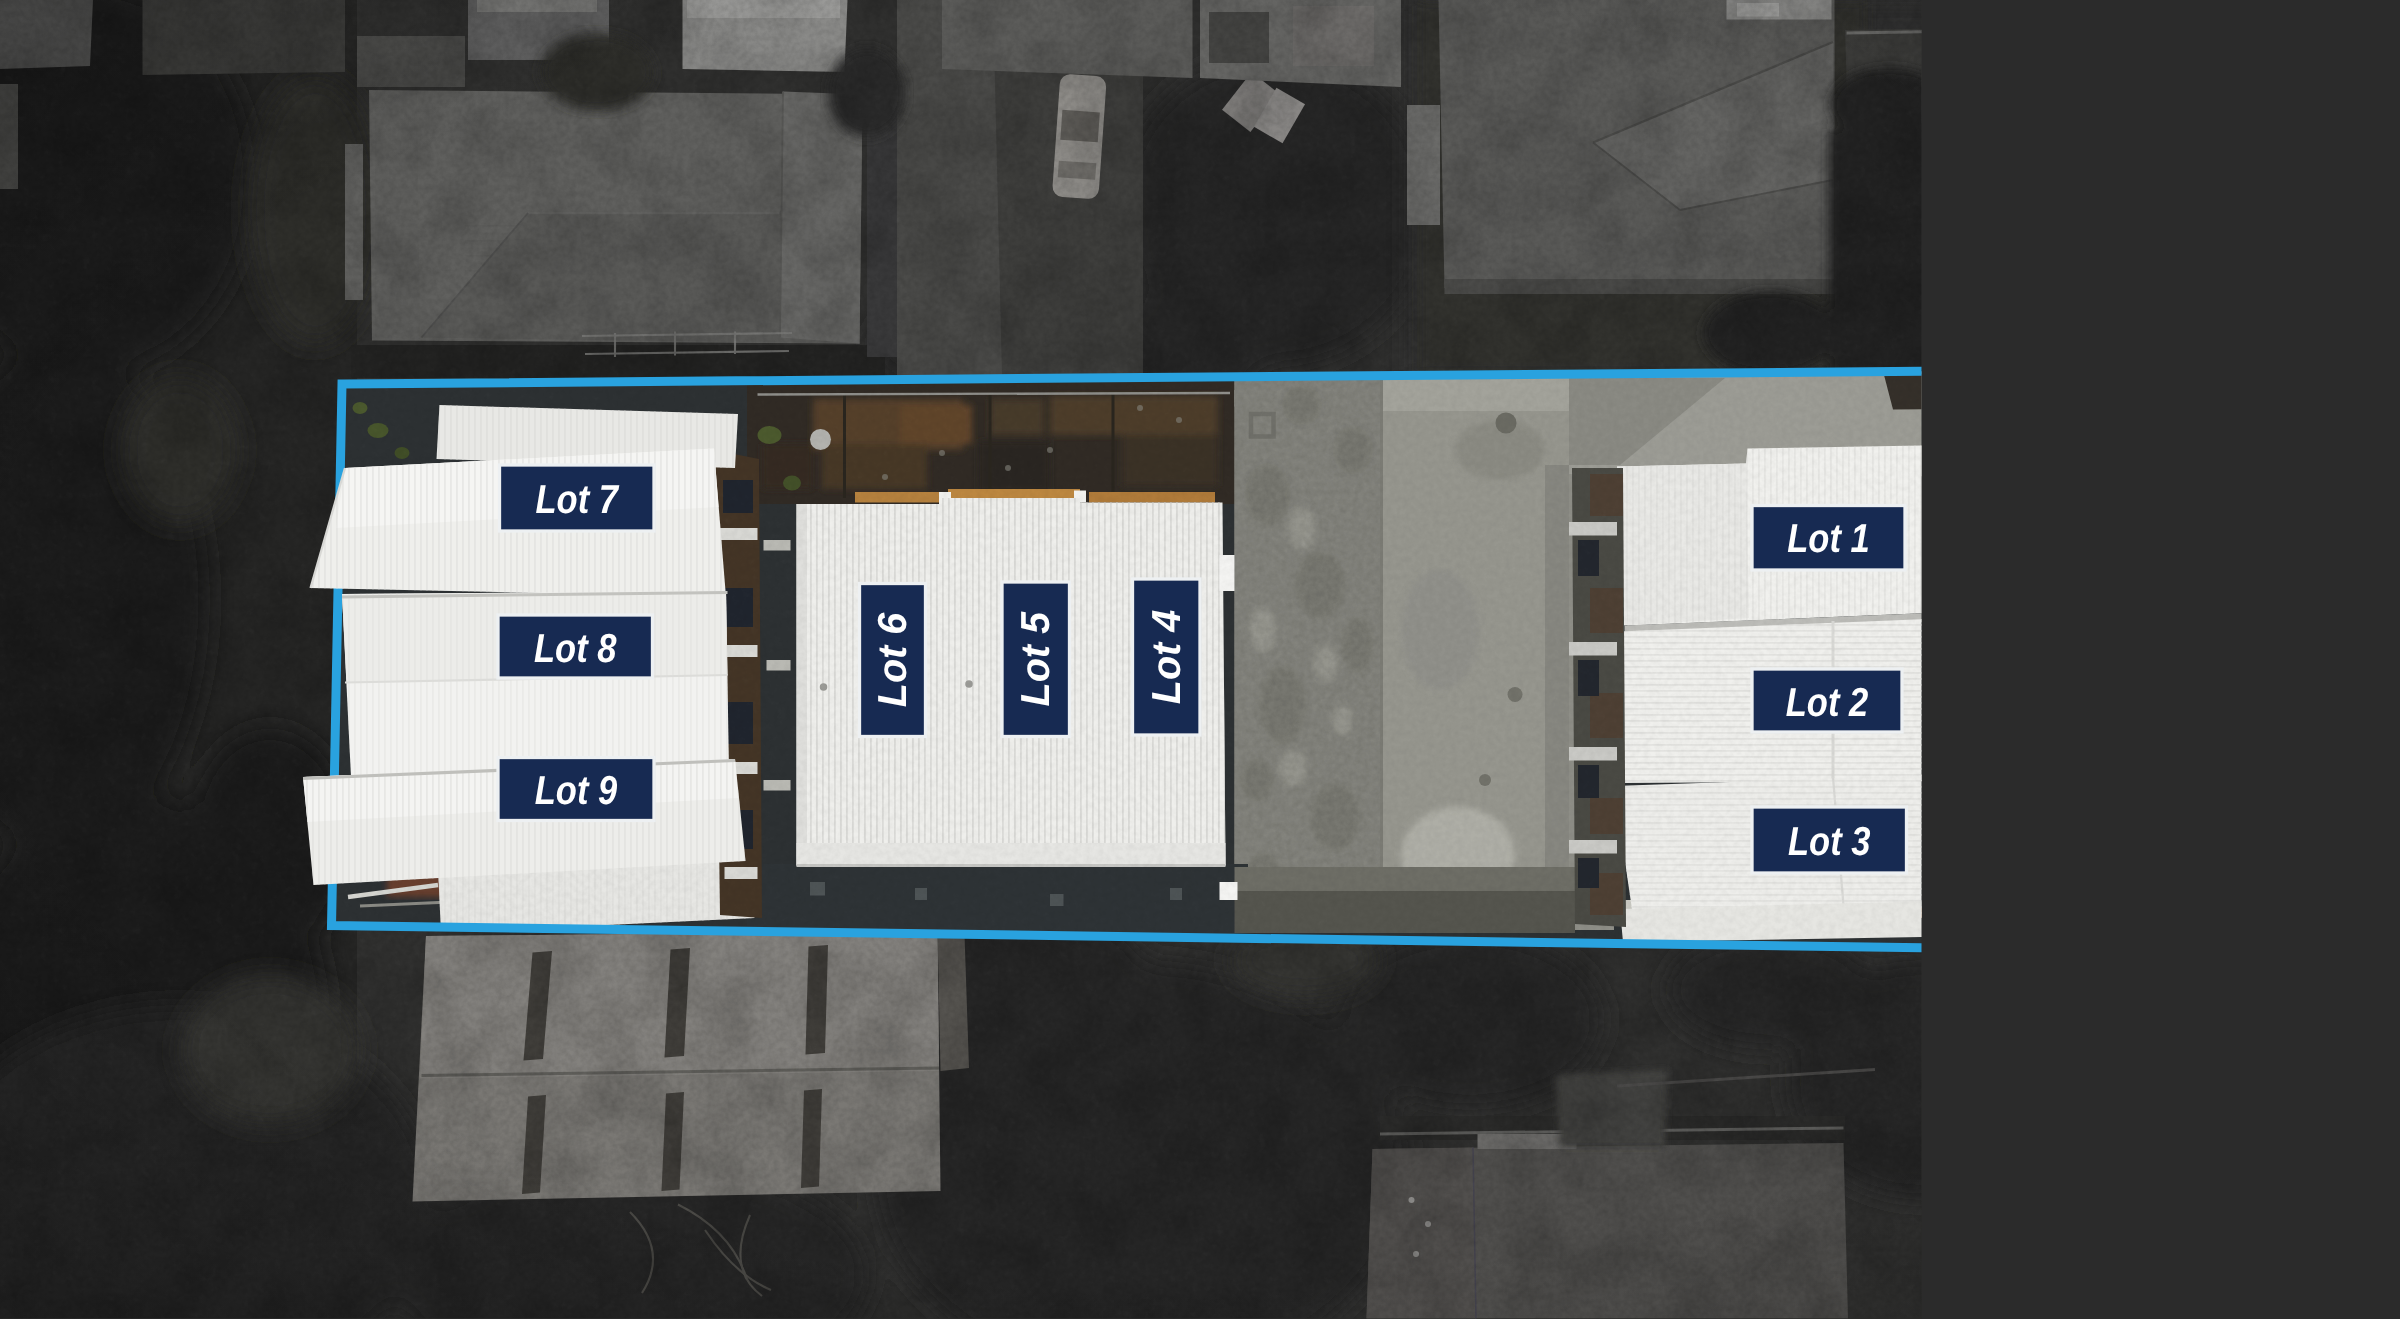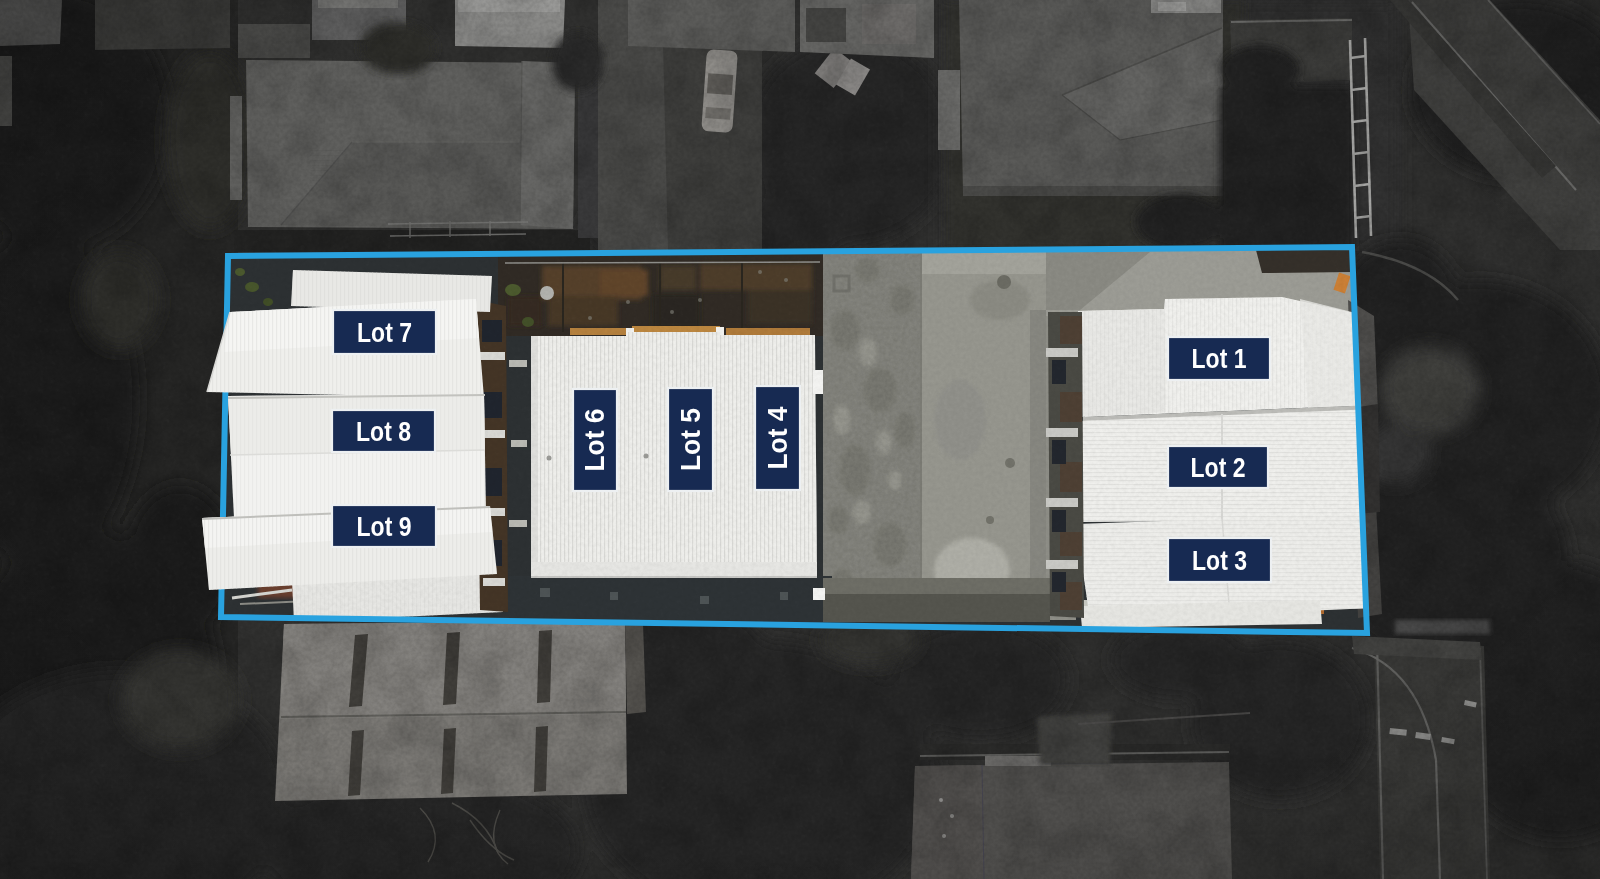--- a/index.html
+++ b/index.html
@@ -1,16 +1,16 @@
 <!DOCTYPE html>
 <html><head>
 <meta charset="utf-8">
 <style>
   html,body{margin:0;padding:0;background:#2b2b2b;}
-  #stage{position:relative;width:1600px;height:879px;overflow:hidden;font-family:"Liberation Sans",sans-serif;-webkit-font-smoothing:antialiased;}
+  #stage{position:relative;width:1281px;height:879px;overflow:hidden;font-family:"Liberation Sans",sans-serif;font-style:italic;-webkit-font-smoothing:antialiased;}
   svg{display:block}
 </style>
 </head>
 <body>
 <div id="stage">
 <svg width="1600" height="879" viewBox="0 0 1600 879">
 <defs>
   <clipPath id="site">
           <path d="M228,256 L1352,247 L1367,633 L221,617 Z"></path>
         </clipPath>

